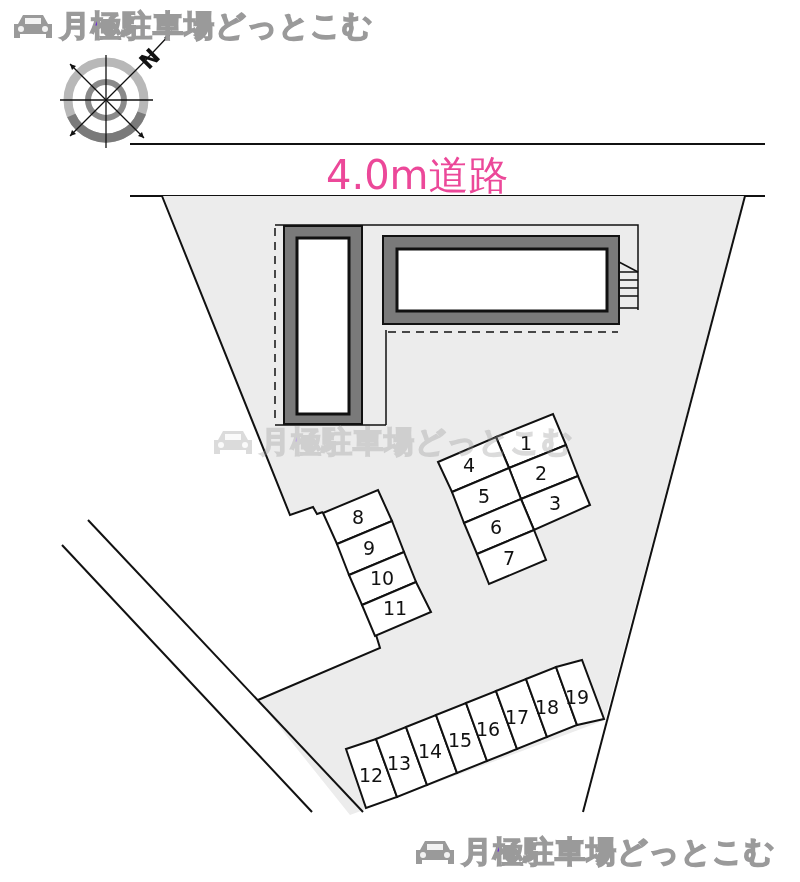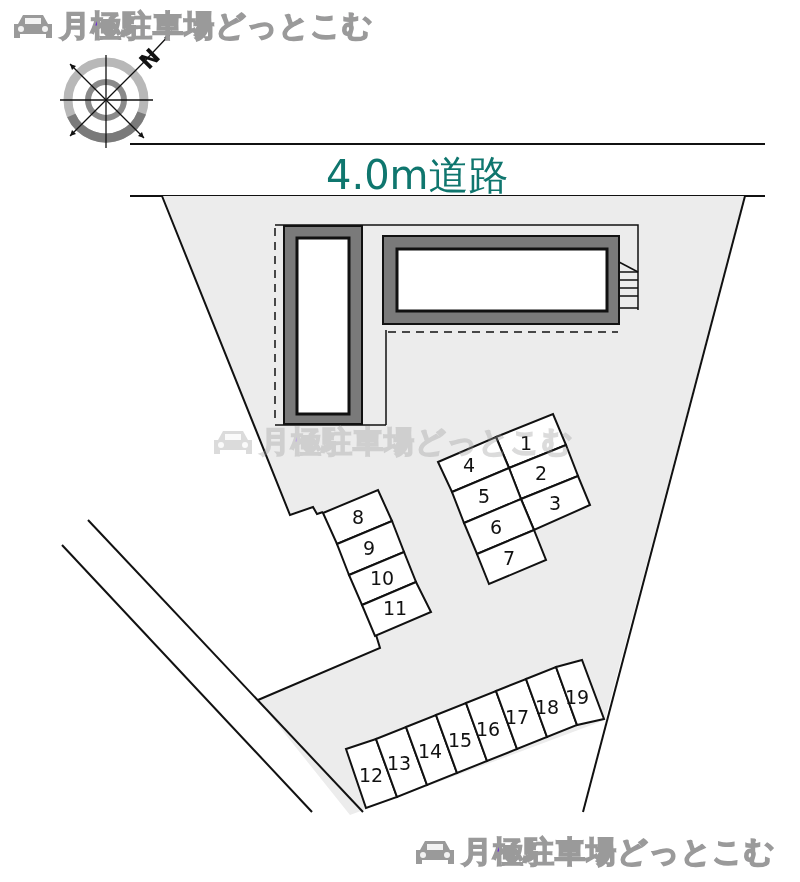--- a/index.html
+++ b/index.html
@@ -4,21 +4,21 @@
 <style>
   html, body { margin: 0; padding: 0; background: #ffffff; }
   body { width: 800px; height: 882px; position: relative; overflow: hidden; font-family: "DejaVu Sans", sans-serif; }
   .layer { position: absolute; left: 0; top: 0; }
   .brand { position: absolute; display: flex; align-items: center; gap: 4px; color: #6d28d9; font-weight: bold; font-family: "DejaVu Sans", sans-serif; letter-spacing: 1px;
     -webkit-text-stroke: 1.5px #9a9a9a; }
   .brand.top { left: 10px; top: 6px; font-size: 30px; }
   .brand.mid { left: 210px; top: 422px; font-size: 30px; opacity: 0.35; }
   .brand.bottom { left: 412px; top: 832px; font-size: 30px; }
   .brand .car { width: 46px; height: 30px; }
-  .road-label { position: absolute; left: 326px; top: 148px; font-size: 40px; color: #0f766e; font-family: "DejaVu Sans", sans-serif; letter-spacing: 0px; }
+  .road-label { position: absolute; left: 326px; top: 148px; font-size: 40px; color: #ec4899; font-family: "DejaVu Sans", sans-serif; letter-spacing: 0px; }
   .spot-num { font-family: "DejaVu Sans", sans-serif; font-size: 19px; fill: #111; }
 </style>
 </head>
 <body>
 
 <svg class="layer" width="800" height="882" viewBox="0 0 800 882" xmlns="http://www.w3.org/2000/svg">
 
   <line x1="130" y1="144" x2="765" y2="144" stroke="#111" stroke-width="2"></line>
   <line x1="130" y1="196" x2="765" y2="196" stroke="#111" stroke-width="2"></line>
 

